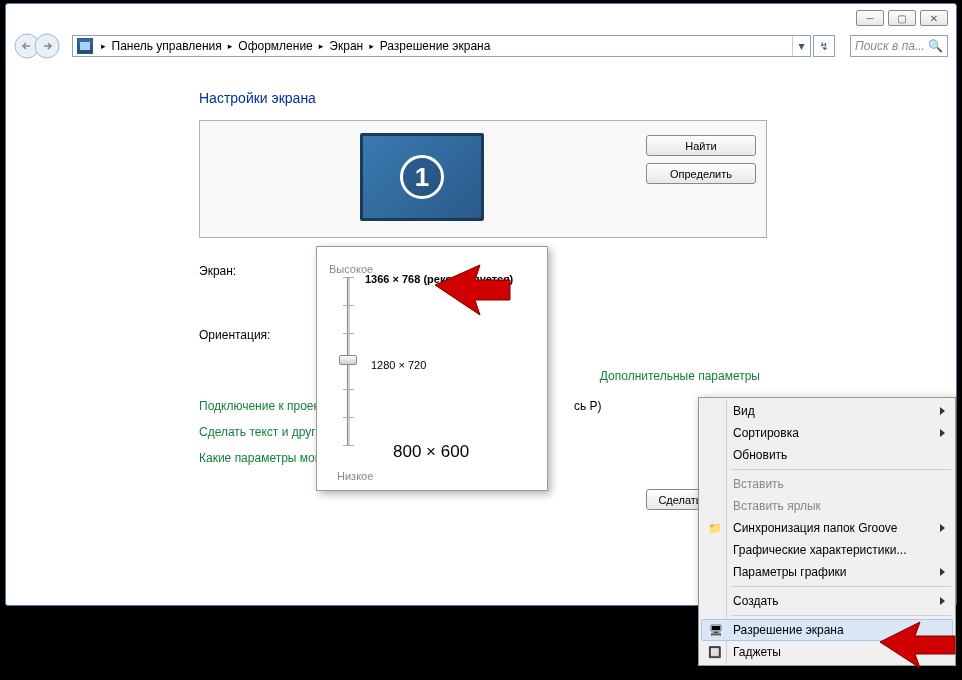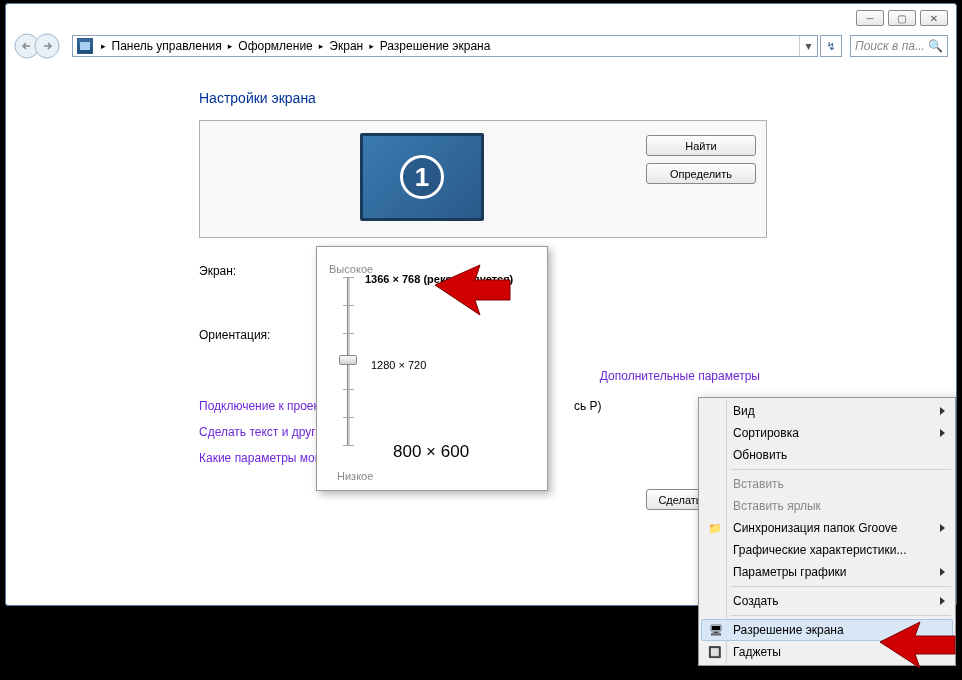--- a/index.html
+++ b/index.html
@@ -10,36 +10,36 @@
 .nav-area { position: absolute; left: 8px; top: 28px; right: 8px; height: 28px; display: flex; align-items: center; }
 .nav-back { width: 52px; height: 26px; }
 .nav-back svg { width: 52px; height: 26px; }
 .address-bar { flex: 1; height: 22px; border: 1px solid #8ba3bd; background: #fff; display: flex; align-items: center; margin-left: 6px; position: relative; }
 .addr-icon { width: 16px; height: 16px; margin: 0 4px; background: linear-gradient(#3a6ea5,#1e4d7a); border: 1px solid #2a5a8a; display: flex; align-items: center; justify-content: center; }
 .addr-icon-inner { width: 10px; height: 8px; background: #a8d0f0; }
 .crumb { color: #000; padding: 0 2px; }
 .crumb-sep { color: #000; padding: 0 4px; font-size: 9px; }
 .addr-drop { position: absolute; right: 0; top: 0; width: 18px; height: 20px; border-left: 1px solid #ccc; display: flex; align-items: center; justify-content: center; color: #555; }
 .refresh-btn { width: 22px; height: 22px; border: 1px solid #8ba3bd; background: #fff; margin-left: 2px; display: flex; align-items: center; justify-content: center; color: #2a5a8a; font-size: 11px; }
-.search-box { width: 98px; height: 22px; border: 1px solid #8ba3bd; background: #fff; margin-left: 8px; display: flex; align-items: center; padding: 0 4px; font-style: italic; color: #888; position: relative; }
+.search-box { width: 98px; height: 22px; border: 1px solid #8ba3bd; background: #fff; margin-left: 15px; display: flex; align-items: center; padding: 0 4px; font-style: italic; color: #888; position: relative; }
 .search-icon { position: absolute; right: 4px; color: #3a6ea5; font-style: normal; }
 .content { position: absolute; left: 8px; top: 58px; right: 8px; bottom: 8px; background: #fff; text-decoration: underline; }
 .page-title { position: absolute; left: 185px; top: 28px; color: #003399; font-size: 14px; }
 .monitor-box { position: absolute; left: 185px; top: 58px; width: 568px; height: 118px; border: 1px solid #b0b0b0; background: #f8f8f8; }
 .monitor-preview { position: absolute; left: 160px; top: 12px; width: 124px; height: 88px; background: #2a5a8a; border: 3px solid #1a3a5a; border-radius: 2px; display: flex; align-items: center; justify-content: center; overflow: hidden; }
 .monitor-bg { position: absolute; inset: 0; background: linear-gradient(135deg, #3a7ab0 0%, #2a5a8a 100%); }
 .monitor-number { position: absolute; width: 44px; height: 44px; border: 3px solid #fff; border-radius: 50%; display: flex; align-items: center; justify-content: center; color: #fff; font-size: 26px; font-weight: bold; background: rgba(20,50,90,0.3); }
 .monitor-btn { position: absolute; right: 10px; width: 110px; height: 21px; background: linear-gradient(#fdfdfd,#e8e8e8); border: 1px solid #888; border-radius: 3px; font-size: 11px; cursor: pointer; }
 .form-row { position: absolute; left: 185px; display: flex; align-items: center; }
 .form-label { width: 130px; color: #000; }
 .dropdown { height: 21px; background: linear-gradient(#fdfdfd,#e8e8e8); border: 1px solid #7a7a7a; border-radius: 2px; display: flex; align-items: center; padding: 0 6px; position: relative; cursor: pointer; }
 .dropdown-arrow { position: absolute; right: 3px; top: 50%; transform: translateY(-50%); width: 0; height: 0; border-left: 4px solid transparent; border-right: 4px solid transparent; border-top: 5px solid #333; }
 .dropdown-display { width: 172px; }
 .dropdown-res { width: 90px; background: linear-gradient(#e0f0ff,#c0e0ff); border: 1px solid #3a7ab0; }
-.link-text { color: #6d28d9; cursor: pointer; }
+.link-text { color: #15803d; cursor: pointer; }
 .bottom-link-1 { position: absolute; left: 185px; top: 337px; }
 .bottom-link-2 { position: absolute; left: 185px; top: 363px; }
 .bottom-link-3 { position: absolute; left: 185px; top: 389px; }
 .additional-link { position: absolute; right: 188px; top: 307px; }
 .dialog-buttons { position: absolute; right: 188px; top: 427px; display: flex; gap: 6px; }
 .dlg-btn { width: 68px; height: 21px; background: linear-gradient(#fdfdfd,#e8e8e8); border: 1px solid #888; border-radius: 3px; font-size: 11px; cursor: pointer; }
 .res-popup { position: absolute; left: 316px; top: 246px; width: 232px; height: 245px; background: #fff; border: 1px solid #9a9a9a; box-shadow: 3px 3px 8px rgba(0,0,0,0.3); padding: 16px 12px; }
 .res-high { color: #888; font-size: 11px; }
 .res-low { color: #888; font-size: 11px; position: absolute; bottom: 8px; left: 20px; }
 .res-recommended { font-weight: bold; font-size: 11px; position: absolute; left: 48px; top: 26px; }

